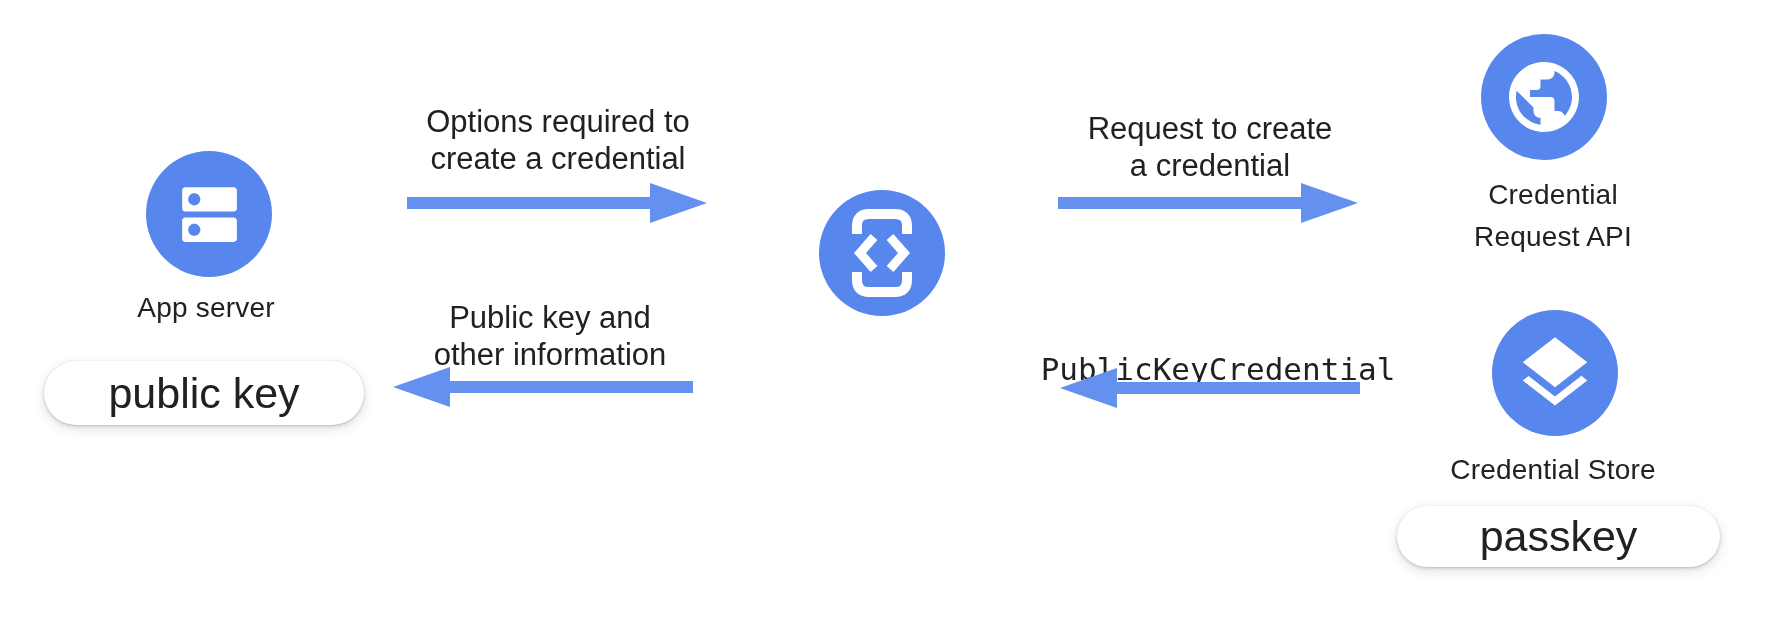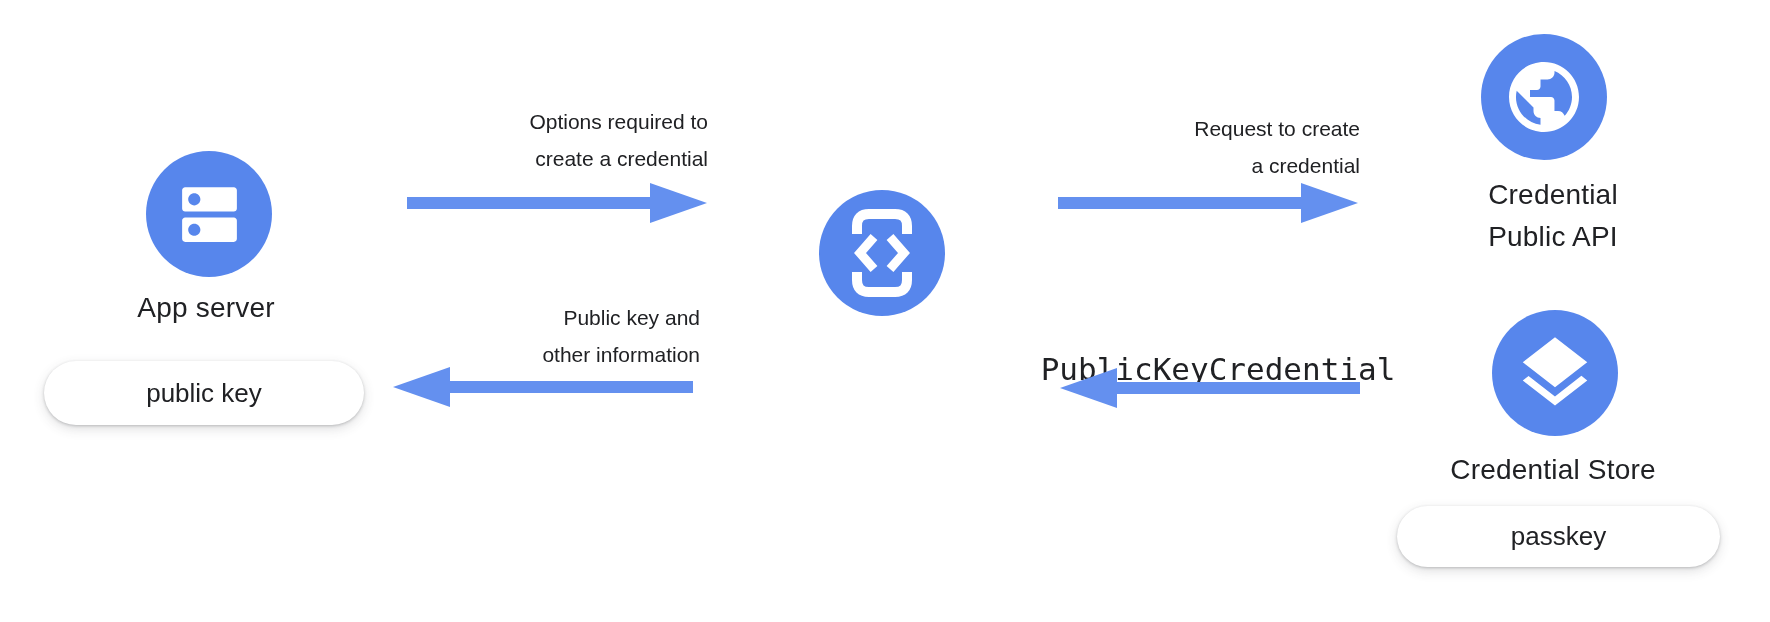--- a/index.html
+++ b/index.html
@@ -22,39 +22,39 @@
   .circle svg { display: block; fill: #ffffff; }
   .node-label {
     text-align: center;
     font-size: 28px;
     font-weight: 500;
     letter-spacing: 0.2px;
     line-height: 42px;
     color: var(--text-dark, #202124);
   }
   .arrow-label {
-    text-align: right;
-    font-size: 21px;
+    text-align: center;
+    font-size: 31px;
     font-weight: 500;
     line-height: 37px;
     color: var(--text-dark, #202124);
   }
   .mono-label {
     text-align: center;
     font-size: 31px;
     font-weight: 400;
     font-family: "DejaVu Sans Mono", "Liberation Mono", monospace;
     color: var(--text-dark, #202124);
     white-space: nowrap;
   }
   .pill {
     background: var(--pill-bg, #ffffff);
     border-radius: 40px;
     display: flex; align-items: center; justify-content: center;
-    font-size: 26px; font-weight: 500;
+    font-size: 43px; font-weight: 500;
     color: var(--text-dark, #202124);
     box-shadow: 0 1px 3px rgba(60,64,67,.28), 0 4px 12px rgba(60,64,67,.16);
   }
   .arrow svg { display: block; fill: var(--arrow-blue, #6490EF); }
 </style>
 </head>
 <body>
 
 <div class="canvas">
 
@@ -101,21 +101,21 @@
     </svg>
   </div>
 
   <div class="abs circle" style="left:1481px; top:34px;">
     <svg width="84" height="84" viewBox="0 0 24 24" aria-hidden="true">
       <path d="M11.99 2C6.47 2 2 6.48 2 12s4.47 10 9.99 10C17.52 22 22 17.52 22 12S17.52 2 11.99 2zm-1 17.93c-3.95-.49-7-3.85-7-7.93 0-.62.08-1.21.21-1.79L9 15v1c0 1.1.9 2 2 2v1.93zm6.9-2.54c-.26-.81-1-1.39-1.9-1.39h-1v-3c0-.55-.45-1-1-1H8v-2h2c.55 0 1-.45 1-1V7h2c1.1 0 2-.9 2-2v-.41c2.93 1.19 5 4.06 5 7.41 0 2.08-.8 3.97-2.1 5.39z"></path>
     </svg>
   </div>
   <div class="abs node-label" style="left:1403px; top:174px; width:300px;">
     <div>Credential</div>
-    <div>Public API</div>
+    <div>Request API</div>
   </div>
 
   <div class="abs mono-label" style="left:1038px; top:336px; width:360px;margin-top:15px;">PublicKeyCredential</div>
   <div class="abs arrow" style="left:1060px; top:366px;">
     <svg width="300" height="44" viewBox="0 0 300 44">
       <rect x="50" y="16" width="250" height="12"></rect>
       <polygon points="57,2 0,22 57,42"></polygon>
     </svg>
   </div>
 

